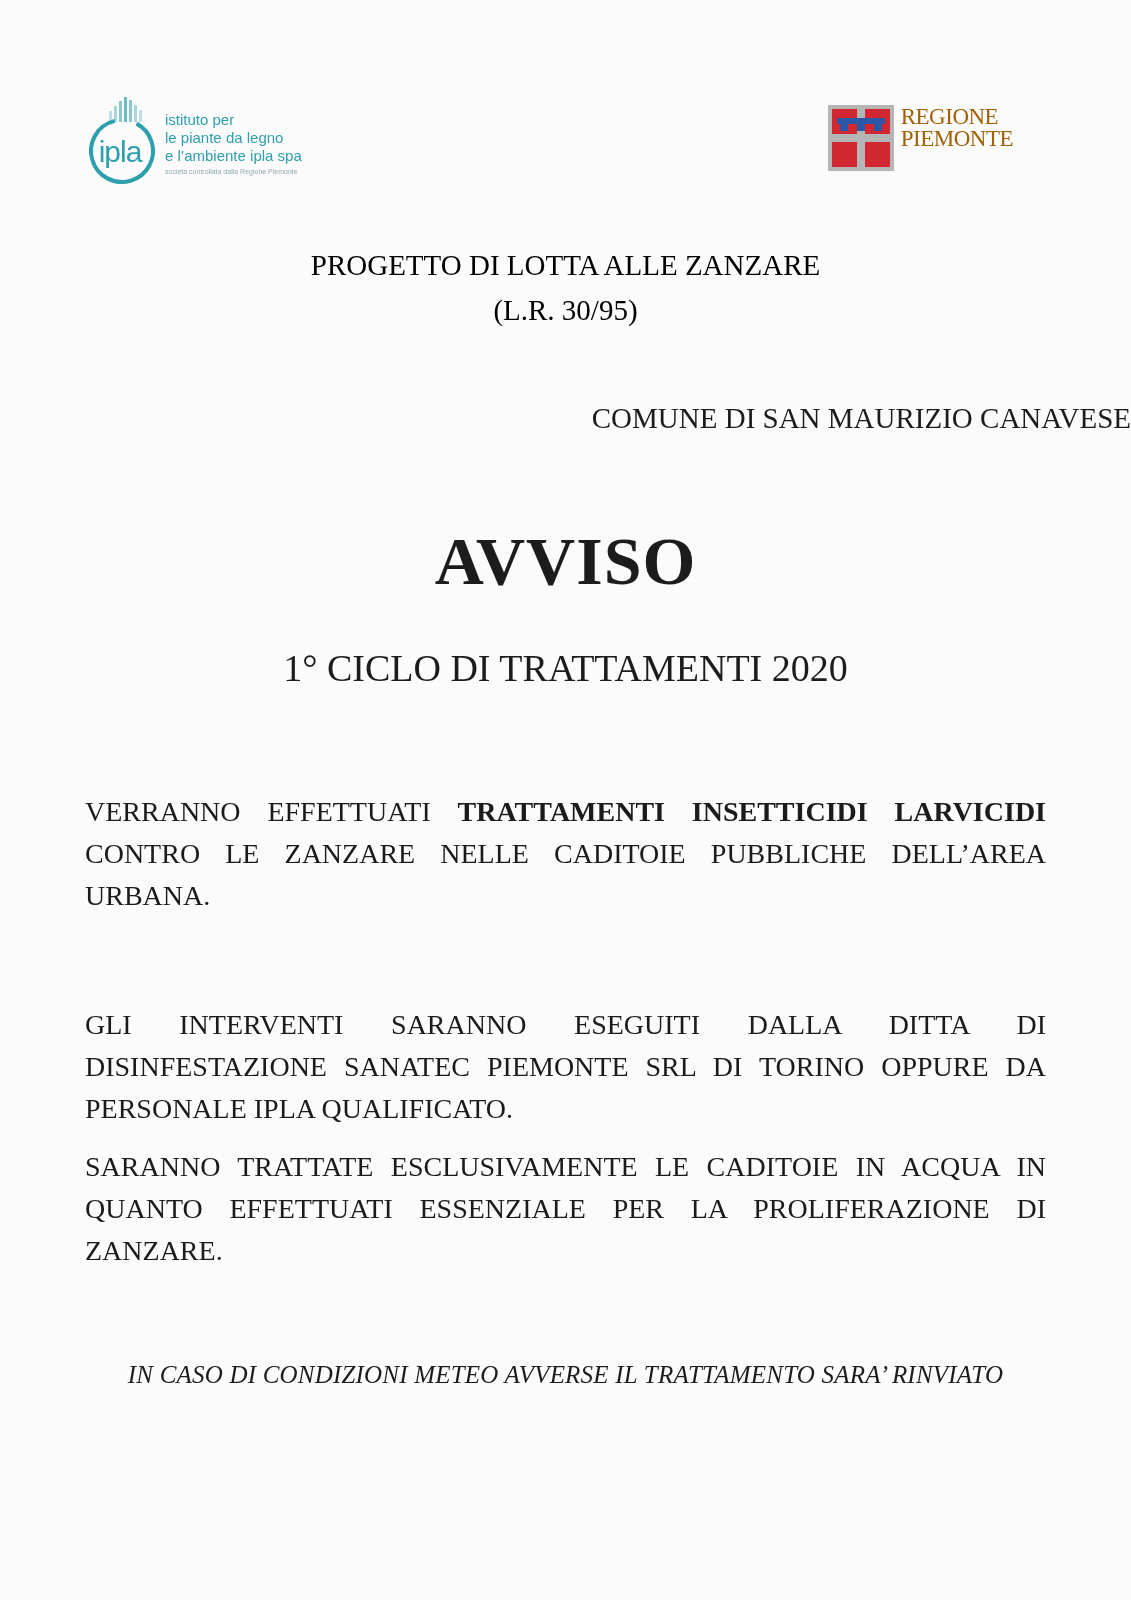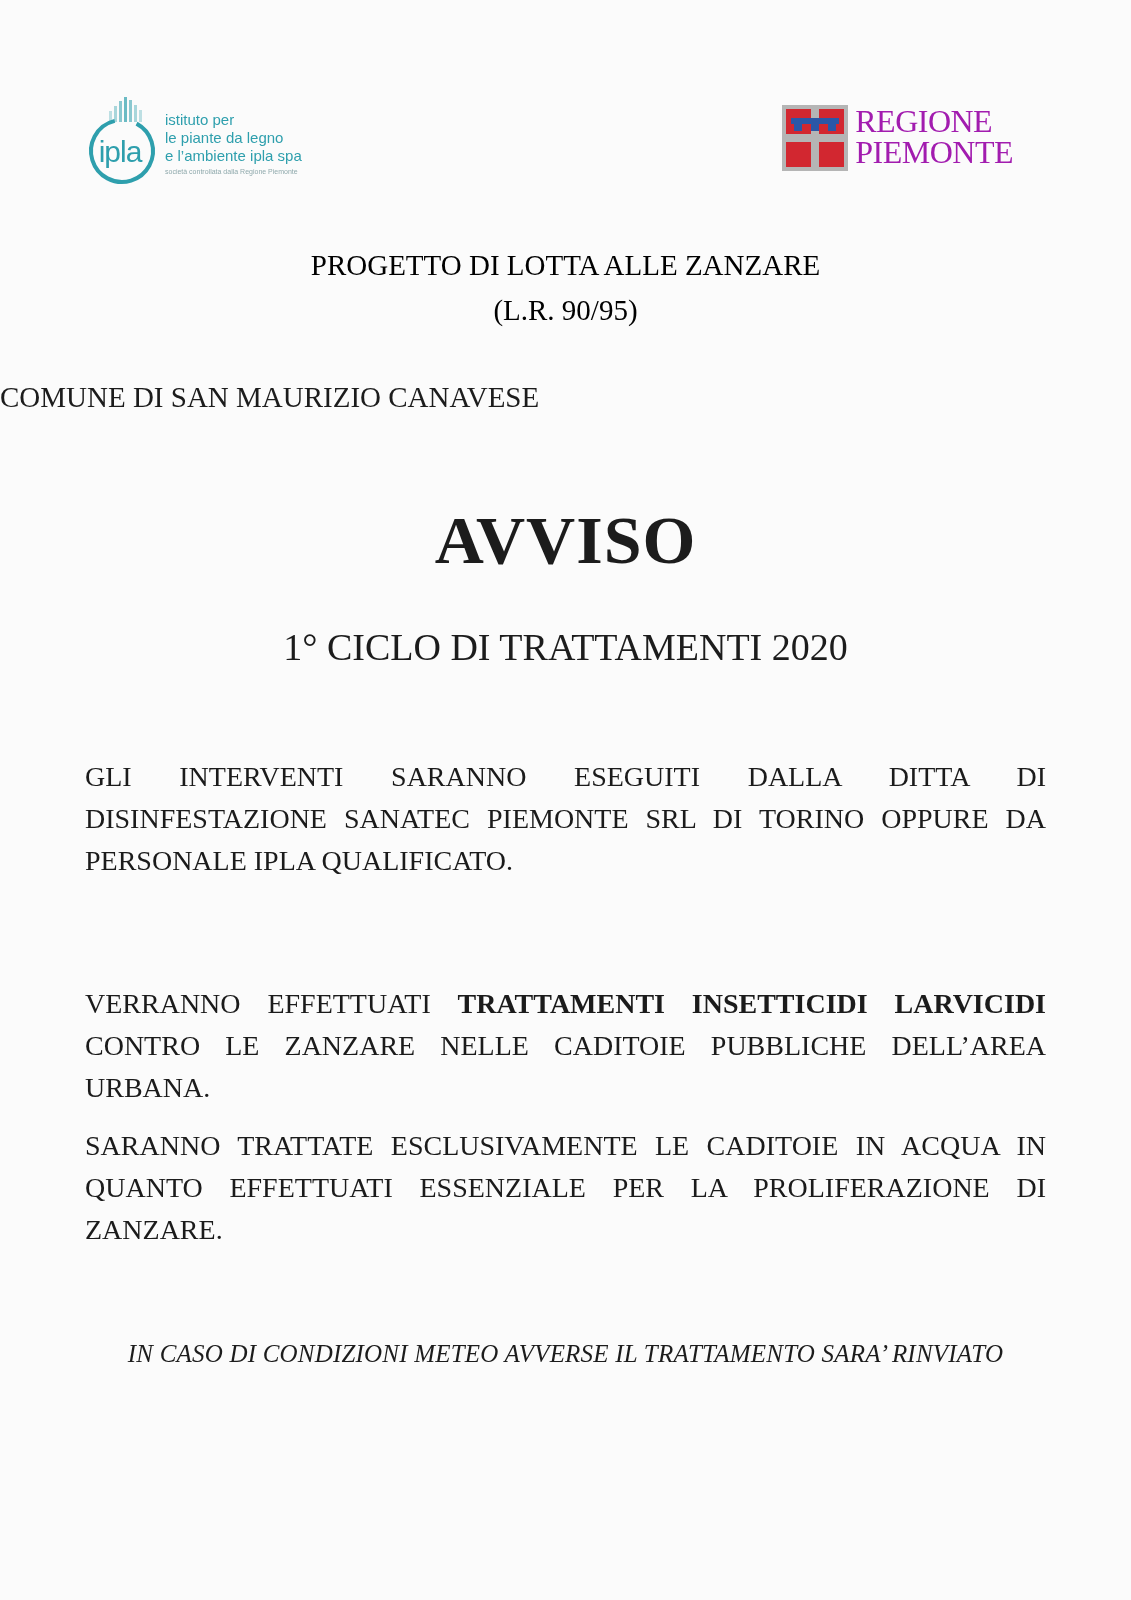--- a/index.html
+++ b/index.html
@@ -16,36 +16,36 @@
   .logos {
     display: flex;
     justify-content: space-between;
     align-items: flex-start;
     padding: 95px 118px 0 82px;
   }
   .ipla-logo { width: 238px; height: 92px; }
   .regione-logo { display: flex; align-items: flex-start; margin-top: 10px; }
   .regione-text {
     font-family: "Liberation Serif", serif;
-    font-size: 32px; line-height: 0.97;
-    color: #a21caf; margin-left: 7px; margin-top: 1px;
+    font-size: 23px; line-height: 0.97;
+    color: #a16207; margin-left: 7px; margin-top: 1px;
     letter-spacing: -0.5px;
     white-space: nowrap;
   }
 
   
   .title-block {
     margin-top: 56px;
     text-align: center;
     font-size: 29px; line-height: 45px;
     color: #000000;
   }
   .municipality {
-    margin-top: 42px;
-    text-align: left;
+    margin-top: 63px;
+    text-align: right;
     font-size: 29px; line-height: 45px;
   }
   .avviso {
     margin: 83px 0 0 0;
     text-align: center;
     font-size: 68px; line-height: 75px;
     font-weight: bold;
     letter-spacing: 1px;
   }
   .cycle {
@@ -131,30 +131,30 @@
       </svg>
       <div class="regione-text">
         <div>REGIONE</div>
         <div>PIEMONTE</div>
       </div>
     </div>
   </header>
 
   <div class="title-block">
     <div>PROGETTO DI LOTTA ALLE ZANZARE</div>
-    <div>(L.R. 90/95)</div>
+    <div>(L.R. 30/95)</div>
   </div>
 
   <div class="municipality">COMUNE DI SAN MAURIZIO CANAVESE</div>
 
   <h1 class="avviso">AVVISO</h1>
 
   <div class="cycle">1° CICLO DI TRATTAMENTI 2020</div>
 
+  <p class="para p1"><span>VERRANNO EFFETTUATI </span><b>TRATTAMENTI INSETTICIDI LARVICIDI</b><span> CONTRO LE ZANZARE NELLE CADITOIE PUBBLICHE DELL’AREA URBANA.</span></p>
+
   <p class="para p2">GLI INTERVENTI SARANNO ESEGUITI DALLA DITTA DI DISINFESTAZIONE SANATEC PIEMONTE SRL DI TORINO OPPURE DA PERSONALE IPLA QUALIFICATO.</p>
-
-  <p class="para p1"><span>VERRANNO EFFETTUATI </span><b>TRATTAMENTI INSETTICIDI LARVICIDI</b><span> CONTRO LE ZANZARE NELLE CADITOIE PUBBLICHE DELL’AREA URBANA.</span></p>
 
   <p class="para p3">SARANNO TRATTATE ESCLUSIVAMENTE LE CADITOIE IN ACQUA IN QUANTO EFFETTUATI ESSENZIALE PER LA PROLIFERAZIONE DI ZANZARE.</p>
 
   <div class="weather-note">IN CASO DI CONDIZIONI METEO AVVERSE IL TRATTAMENTO SARA’ RINVIATO</div>
 
 </div>
 
 </body></html>

